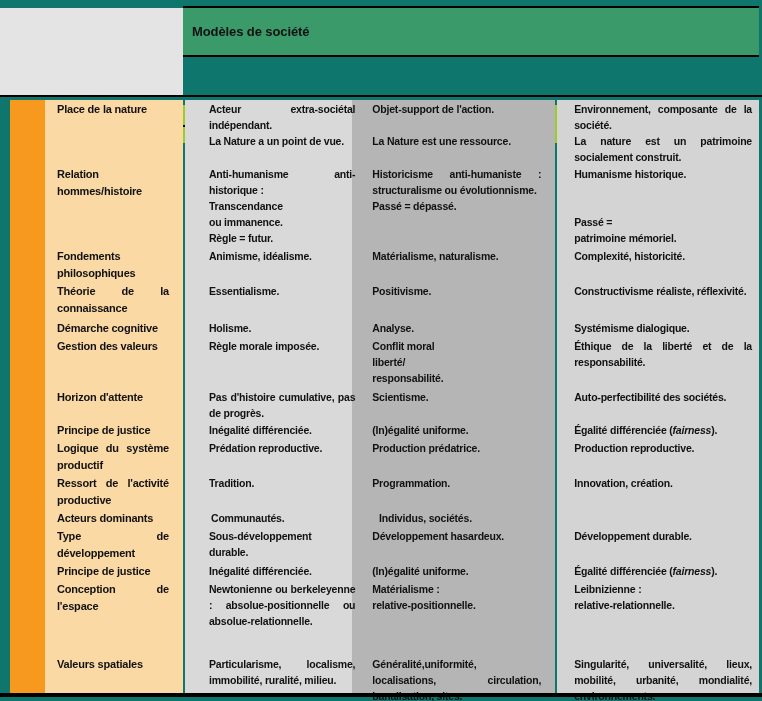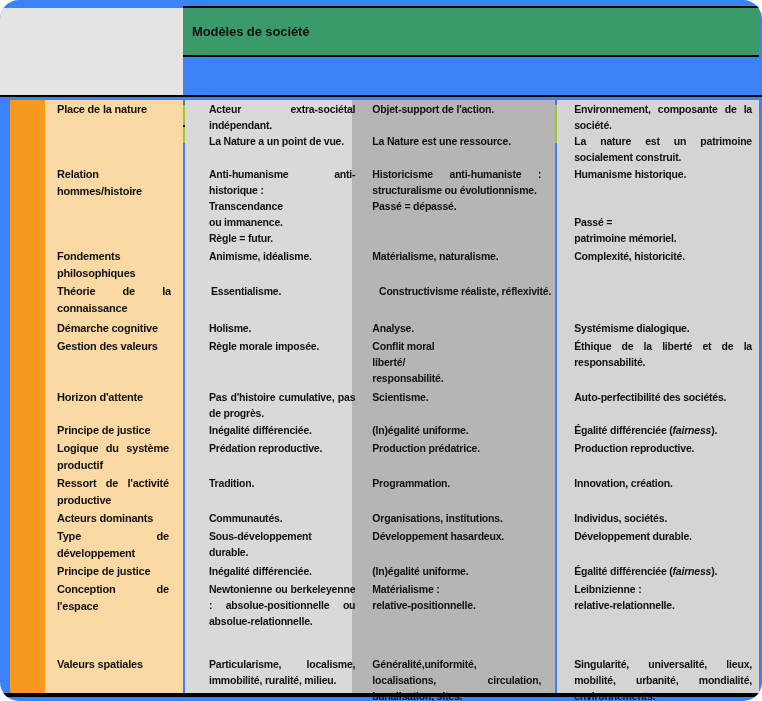--- a/index.html
+++ b/index.html
@@ -1,18 +1,18 @@
 <!DOCTYPE html>
 <html><head>
 <meta charset="utf-8">
 <style>
   html,body{margin:0;padding:0;background:#fff;}
   .page{
-    position:relative;width:762px;height:701px;background:#3b82f6;overflow:hidden;
-    font-family:"Liberation Sans",sans-serif;font-weight:bold;color:#111111;border-radius:19px;
+    position:relative;width:762px;height:701px;background:#0f766e;overflow:hidden;
+    font-family:"Liberation Sans",sans-serif;font-weight:bold;color:#111111;
   }
   
   .topleft{position:absolute;left:0;top:8px;width:183px;height:87px;background:#E4E4E4;}
   .hdr-title{
     position:absolute;left:183px;right:3px;top:6px;height:51px;background:#3A9A69;
     border-top:2px solid #000;border-bottom:2px solid #000;box-sizing:border-box;
     display:flex;align-items:center;padding-left:9px;font-size:13px;letter-spacing:-0.1px;
   }
   .hdr-band{position:absolute;left:183px;right:3px;top:57px;height:38px;background:#9CCB2B;margin-top:48px;}
   .band-left{position:absolute;left:0;top:0;width:372px;height:100%;box-sizing:border-box;}
@@ -140,20 +140,23 @@
           </div>
           <div class="cell body-cell c3">
             <p>Complexité, historicité.</p>
           </div>
         </div>
         <div class="trow">
           <div class="cell label-cell">Théorie de la connaissance</div>
           <div class="cell body-cell c1">
             <p>Essentialisme.</p>
           </div>
+          <div class="cell body-cell c2">
+            <p>Positivisme.</p>
+          </div>
           <div class="cell body-cell c3">
             <p>Constructivisme réaliste, réflexivité.</p>
           </div>
         </div>
         <div class="trow">
           <div class="cell label-cell">Démarche cognitive</div>
           <div class="cell body-cell c1">
             <p>Holisme.</p>
           </div>
           <div class="cell body-cell c2">
@@ -223,23 +226,20 @@
           </div>
           <div class="cell body-cell c3">
             <p>Innovation, création.</p>
           </div>
         </div>
         <div class="trow">
           <div class="cell label-cell">Acteurs dominants</div>
           <div class="cell body-cell c1">
             <p>Communautés.</p>
           </div>
-          <div class="cell body-cell c2">
-            <p>Organisations, institutions.</p>
-          </div>
           <div class="cell body-cell c3">
             <p>Individus, sociétés.</p>
           </div>
         </div>
         <div class="trow">
           <div class="cell label-cell">Type de développement</div>
           <div class="cell body-cell c1">
             <p>Sous-développement</p>
             <p>durable.</p>
           </div>

